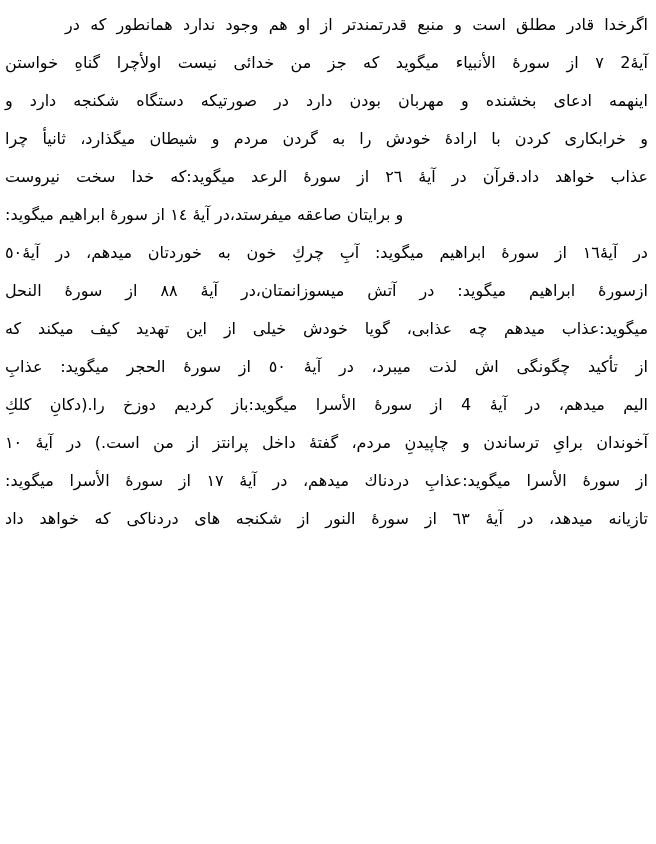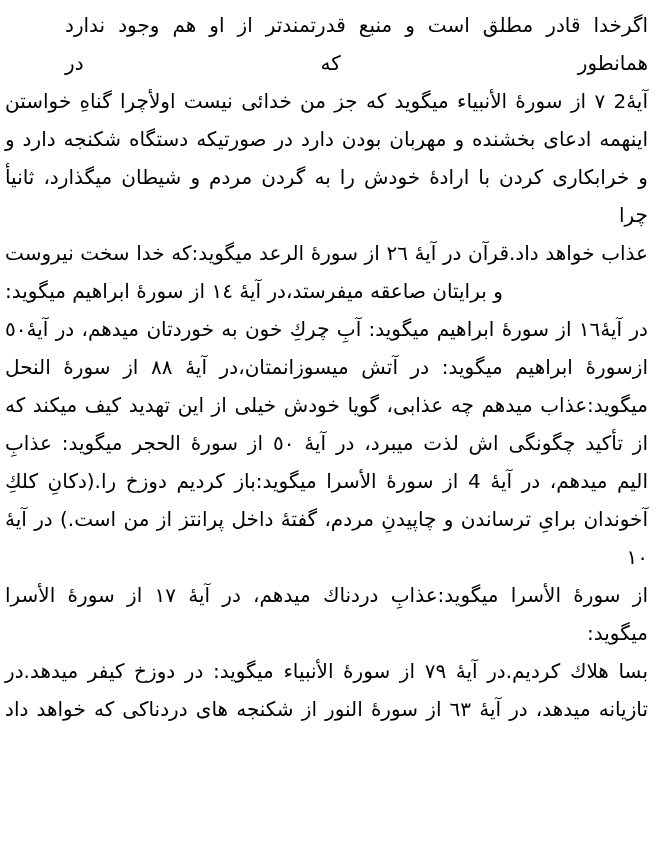--- a/index.html
+++ b/index.html
@@ -14,21 +14,21 @@
   }
   .page {
     box-sizing: border-box;
     width: 656px;
     height: 844px;
     padding: 6px 8px 4px 5px;
     direction: rtl;
     color: #000000;
     background: #ffffff;
     font-family: "DejaVu Sans", sans-serif;
-    font-size: 20px;
+    font-size: 16px;
     line-height: 38px;
     font-weight: normal;
     -webkit-font-smoothing: antialiased;
   }
   .ln {
     text-align: justify;
     text-align-last: justify;
     -moz-text-align-last: justify;
     white-space: normal;
   }
@@ -57,16 +57,15 @@
   <div class="ln">و خرابكارى كردن با ارادهٔ خودش را به گردن مردم و شيطان ميگذارد، ثانيأ چرا</div>
   <div class="ln">عذاب خواهد داد.قرآن در آيهٔ ٢٦ از سورهٔ الرعد ميگويد:كه خدا سخت نيروست</div>
   <div class="ln para-end">و برايتان صاعقه ميفرستد،در آيهٔ ١٤ از سورهٔ ابراهيم ميگويد:</div>
   <div class="ln">در آيهٔ١٦ از سورهٔ ابراهيم ميگويد: آبِ چركِ خون به خوردتان ميدهم، در آيهٔ٥٠</div>
   <div class="ln">ازسورهٔ ابراهيم ميگويد: در آتش ميسوزانمتان،در آيهٔ ٨٨ از سورهٔ النحل</div>
   <div class="ln">ميگويد:عذاب ميدهم چه عذابى، گويا خودش خيلى از اين تهديد كيف ميكند كه</div>
   <div class="ln">از تأكيد چگونگى اش لذت ميبرد، در آيهٔ ٥٠ از سورهٔ الحجر ميگويد: عذابِ</div>
   <div class="ln">اليم ميدهم، در آيهٔ 4 از سورهٔ الأسرا ميگويد:باز كرديم دوزخ را.(دكانِ كلكِ</div>
   <div class="ln">آخوندان براىِ ترساندن و چاپيدنِ مردم، گفتهٔ داخل پرانتز از من است.) در آيهٔ ١٠</div>
   <div class="ln">از سورهٔ الأسرا ميگويد:عذابِ دردناك ميدهم، در آيهٔ ١٧ از سورهٔ الأسرا ميگويد:</div>
-  <div class="ln">بسا هلاك كرديم.در آيهٔ ٧٩ از سورهٔ الأنبياء ميگويد: در دوزخ كيفر ميدهد.در</div>
   <div class="ln">تازيانه ميدهد، در آيهٔ ٦٣ از سورهٔ النور از شكنجه هاى دردناكى كه خواهد داد</div>
 
 </div>
 
 </body></html>

